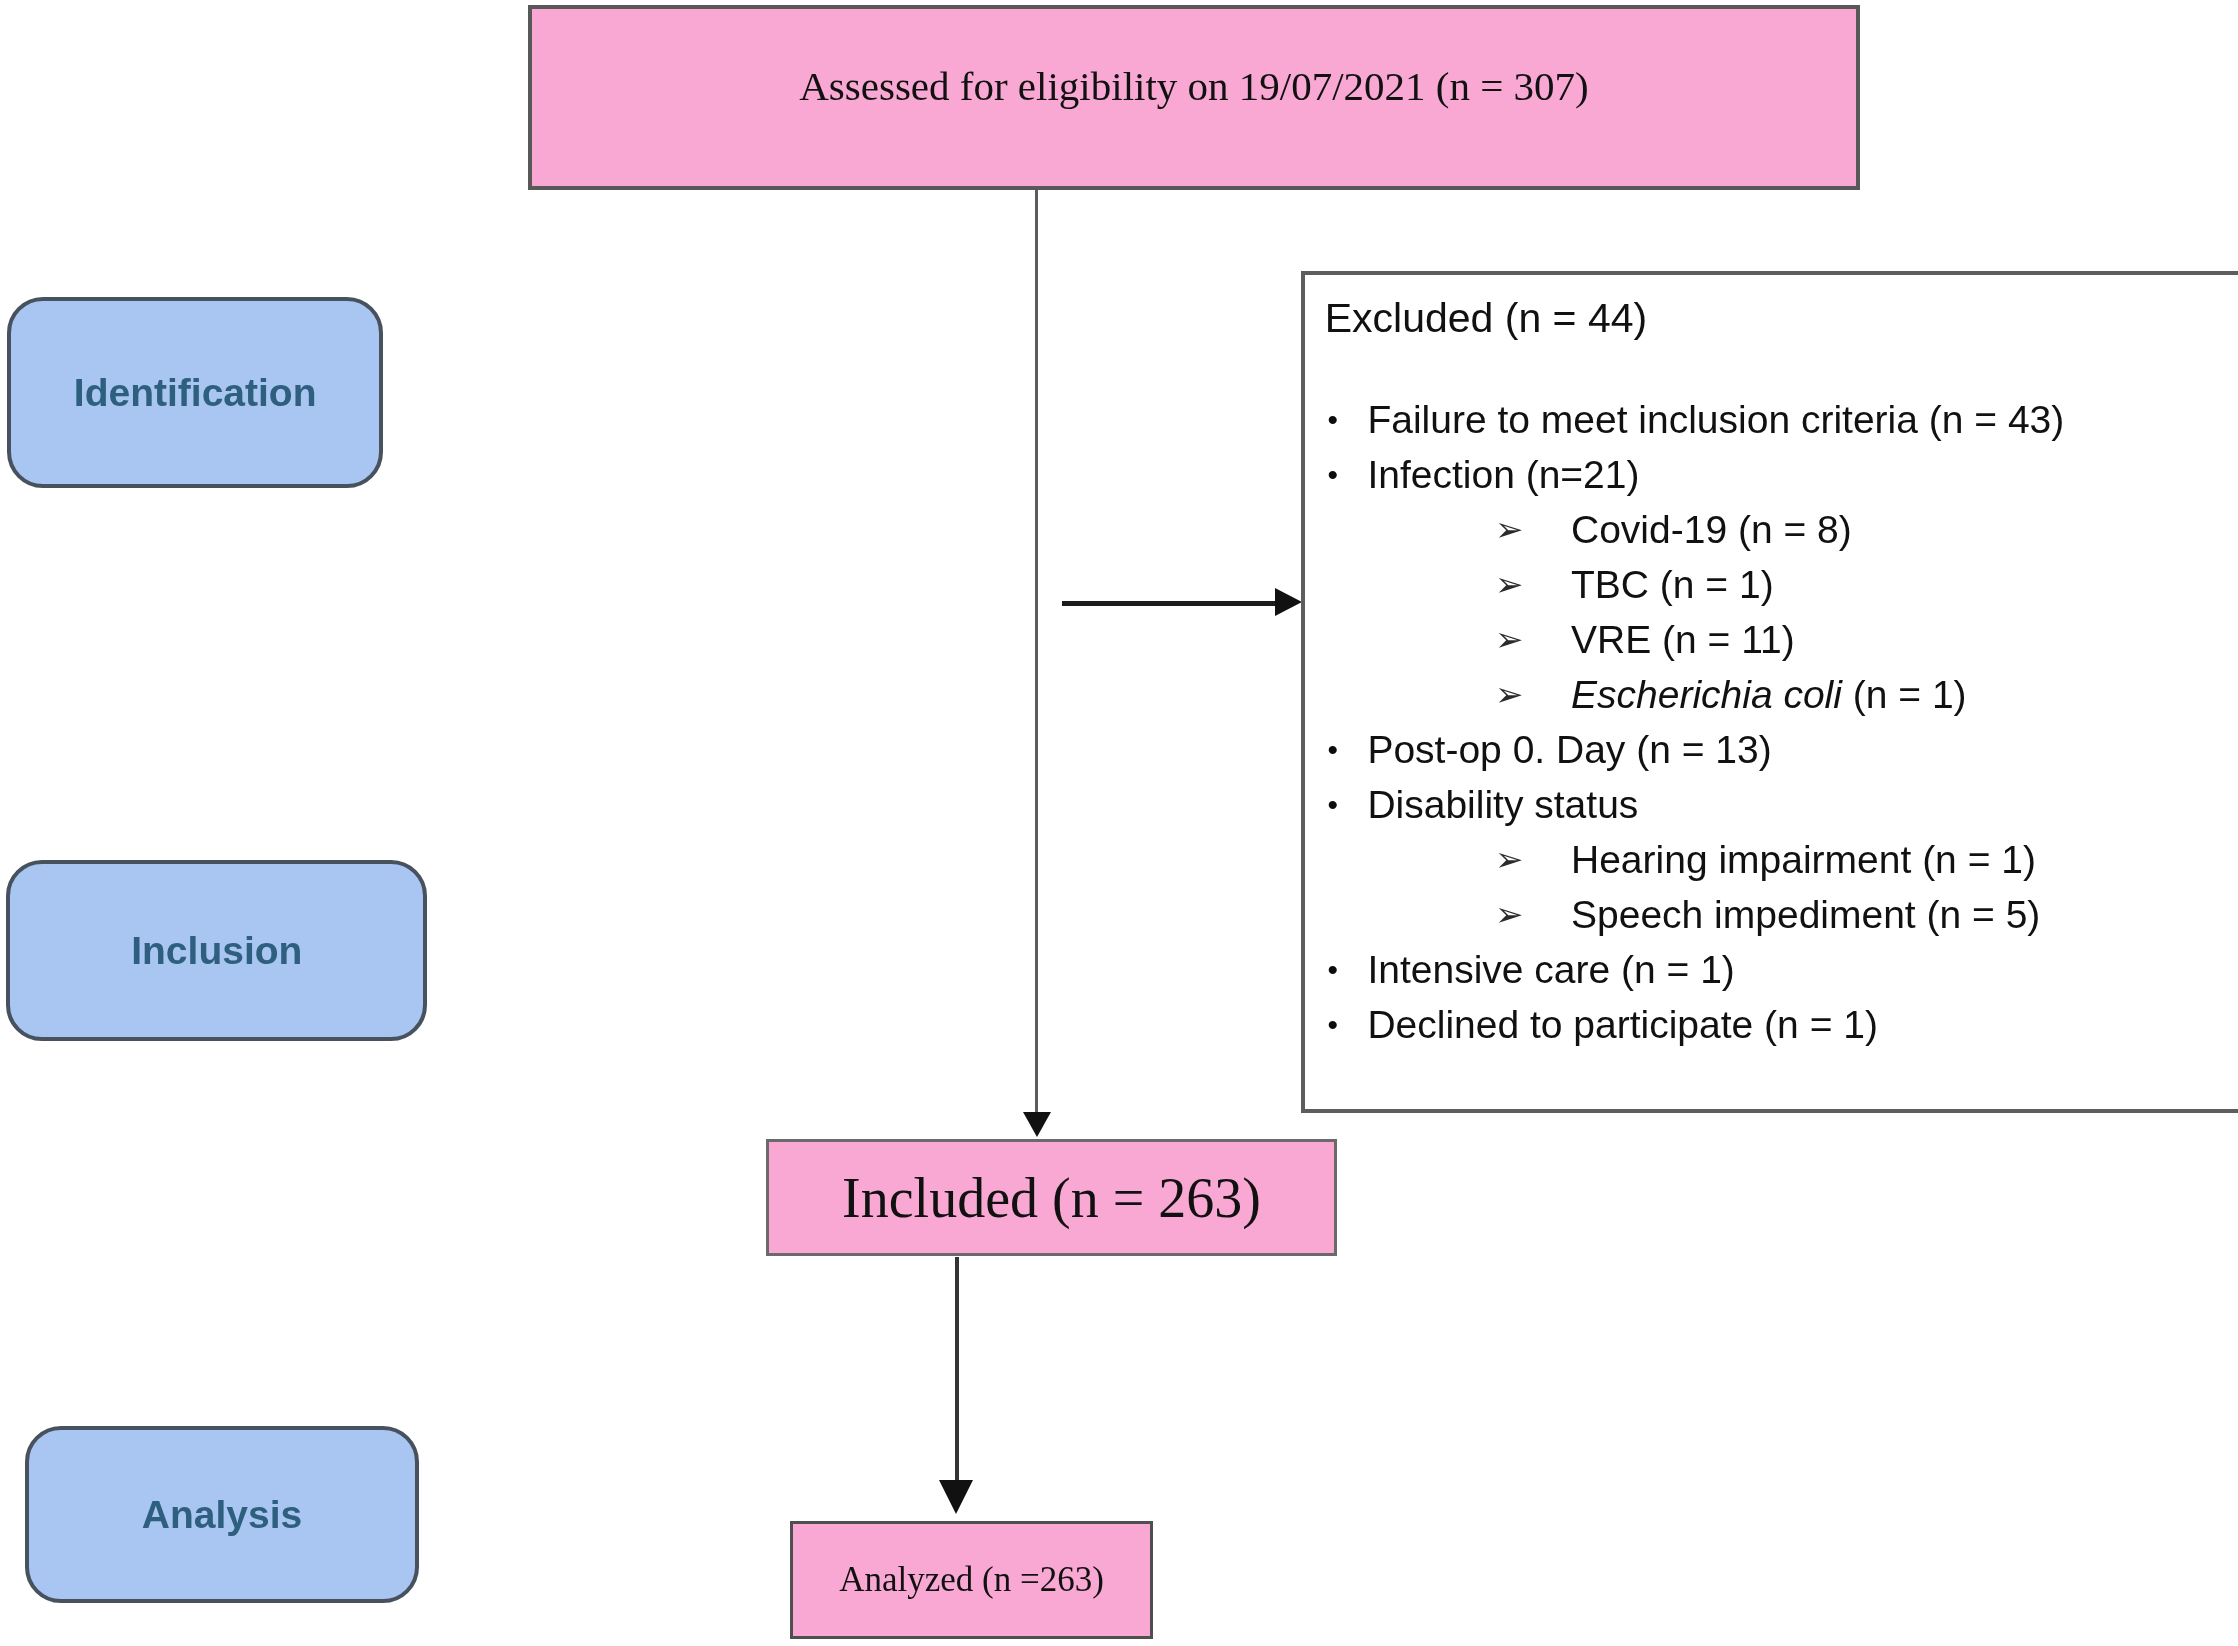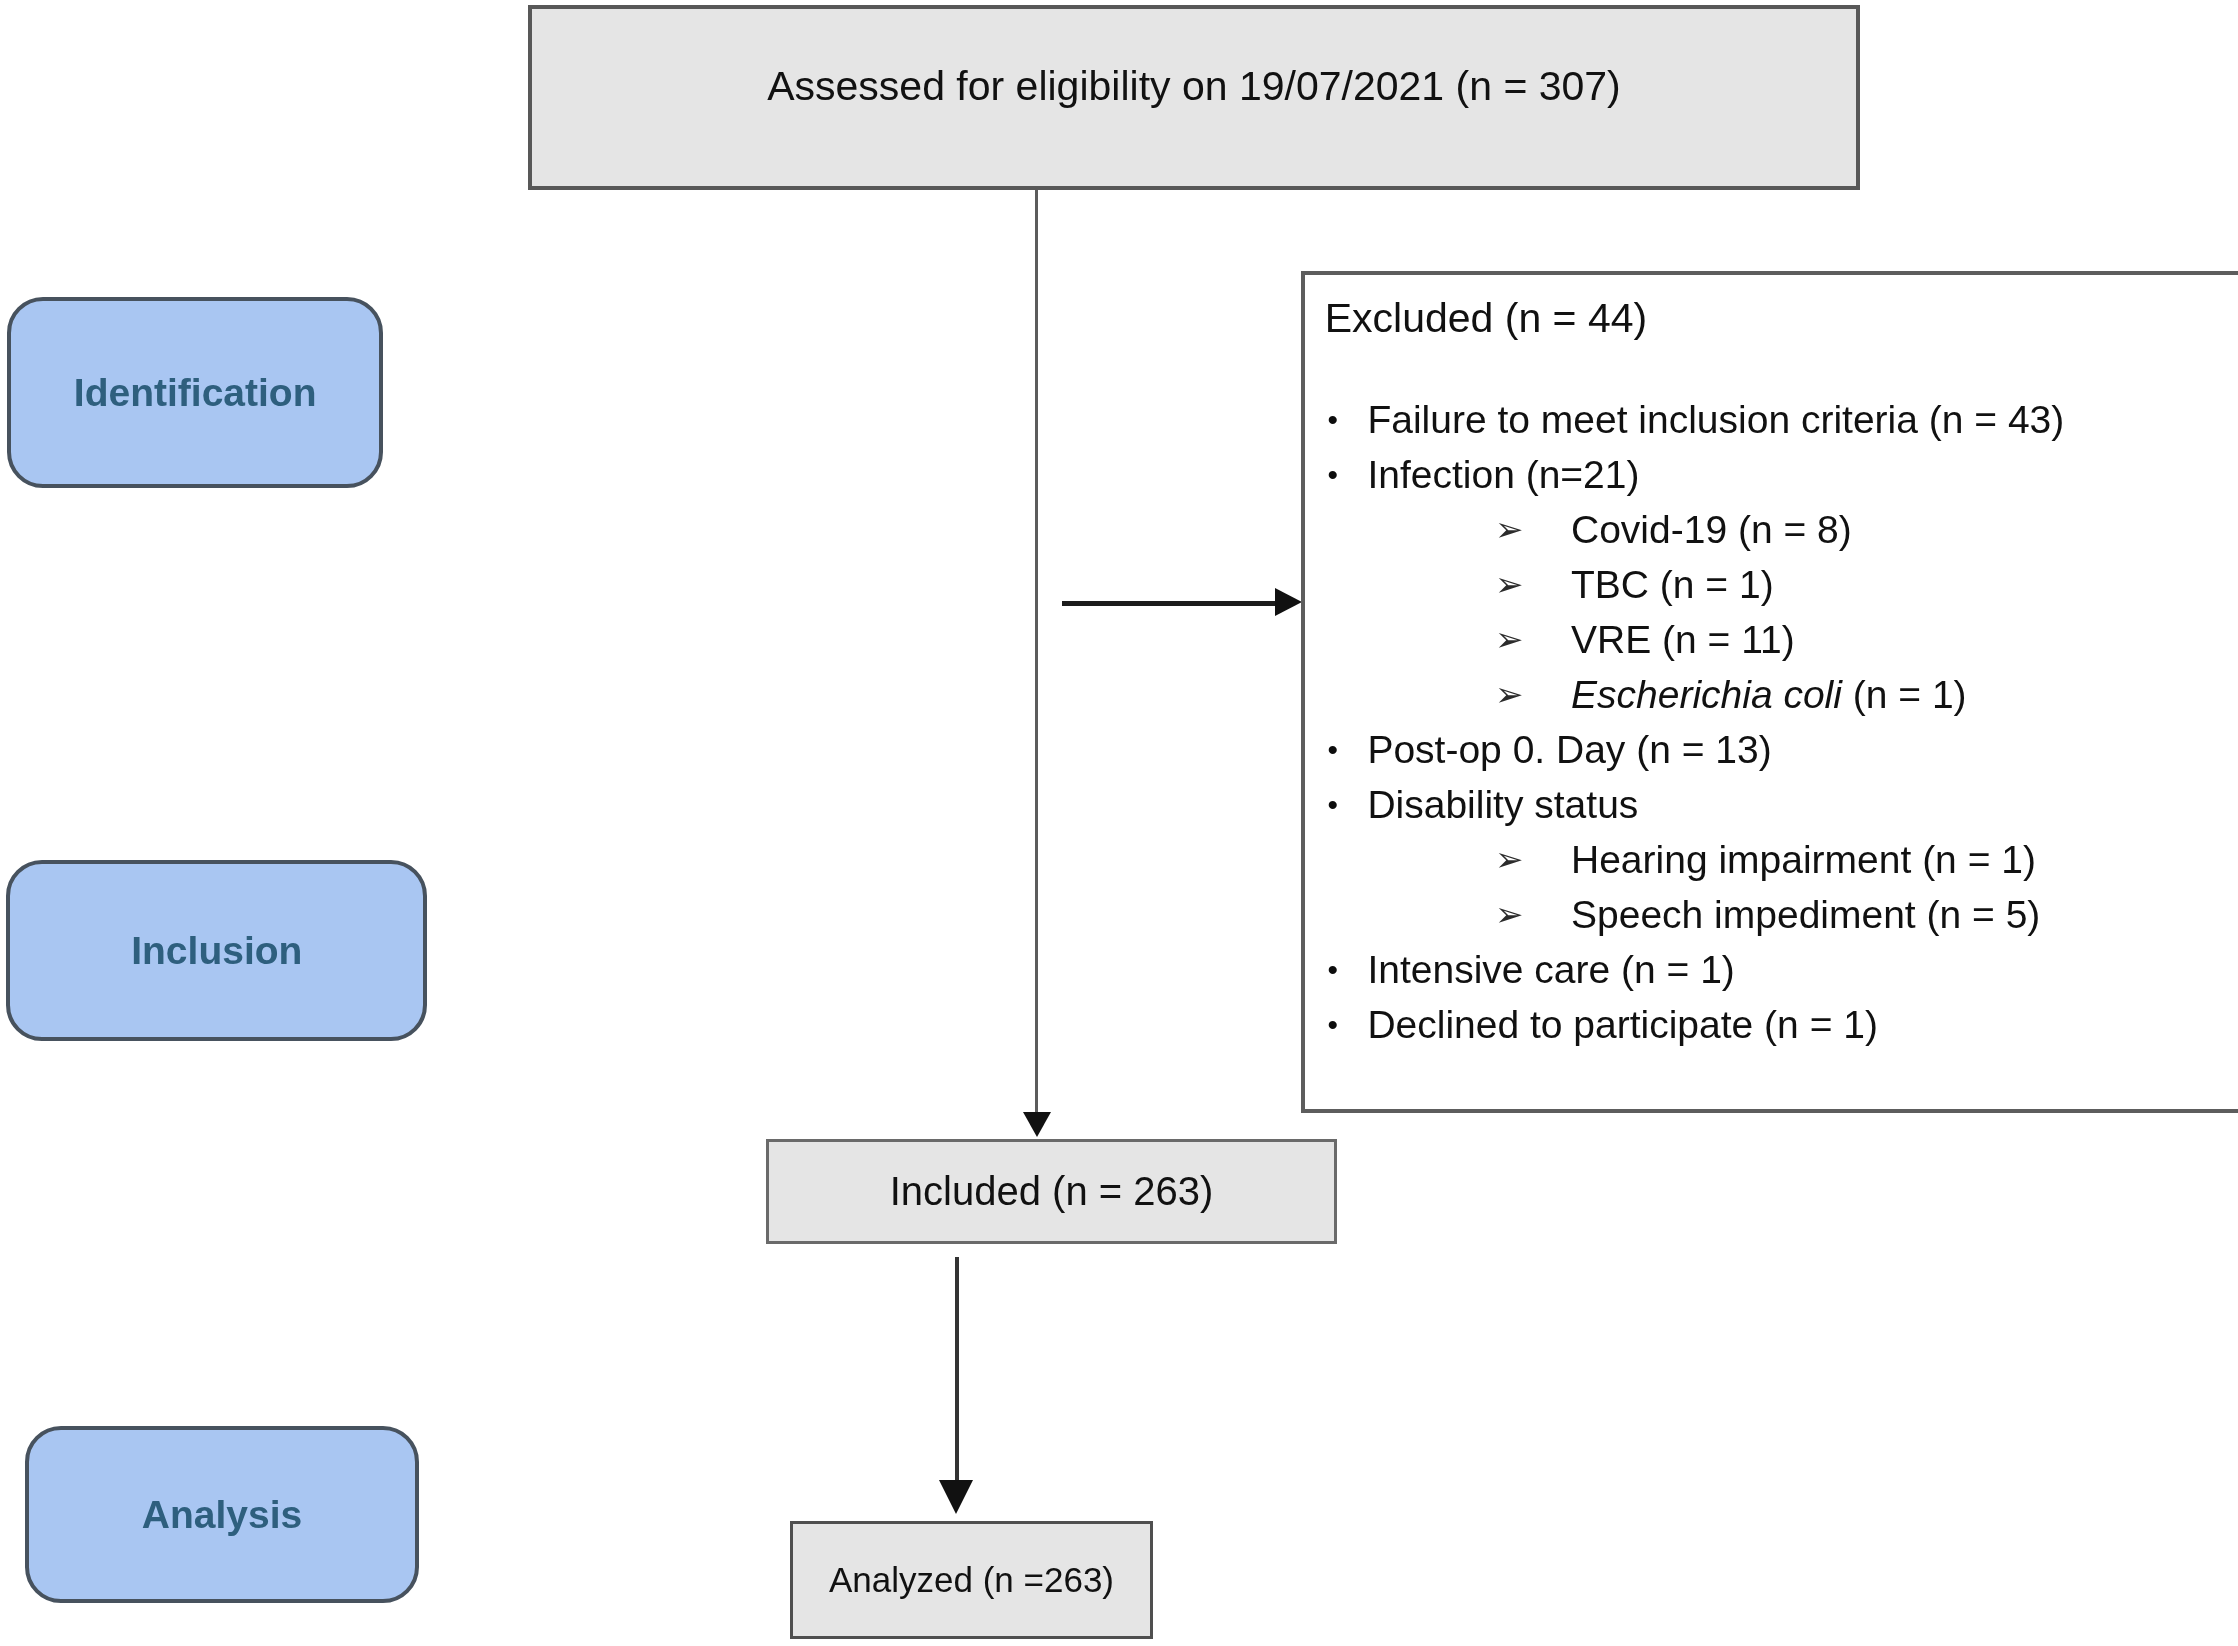--- a/index.html
+++ b/index.html
@@ -2,26 +2,27 @@
 <html style="font-size:14.3px"><head>
 <meta charset="utf-8">
 <style>
   html,body{margin:0;padding:0;background:#ffffff;}
   #stage-root{
     position:relative;width:2239px;height:1646px;background:#ffffff;
     font-family:"Liberation Sans", sans-serif;color:#111111;overflow:hidden;
   }
   
   .pbox{
-    position:absolute;box-sizing:border-box;background:#e5e5e5;
+    position:absolute;box-sizing:border-box;background:#f9a8d4;
     border:4.5px solid #585858;display:flex;align-items:center;justify-content:center;
     text-align:center;
+    font-family:Liberation Serif, serif;
   }
   #box-assessed{left:528px;top:4.5px;width:1332px;height:185px;font-size:41px;padding-bottom:21.5px;}
-  #box-included{left:766px;top:1139px;width:571px;height:105px;font-size:40px;border-width:3.6px;border-color:#6a6a6a;text-align:right;}
+  #box-included{left:766px;top:1139px;width:571px;height:117px;font-size:56px;border-width:3.6px;border-color:#6a6a6a;text-align:right;}
   #box-analyzed{left:790px;top:1521px;width:363px;height:118px;font-size:35px;border-width:3.6px;border-color:#4f4f4f;}
   
   .stage{
     position:absolute;box-sizing:border-box;background:#a9c6f2;
     border:4.5px solid #47525e;border-radius:36px;
     display:flex;align-items:center;justify-content:center;
     color:#2e5f7e;font-weight:bold;font-size:39px;
   }
   #stage-identification{left:7.2px;top:297px;width:376px;height:191px;}
   #stage-inclusion{left:6.3px;top:860px;width:421px;height:181px;}

